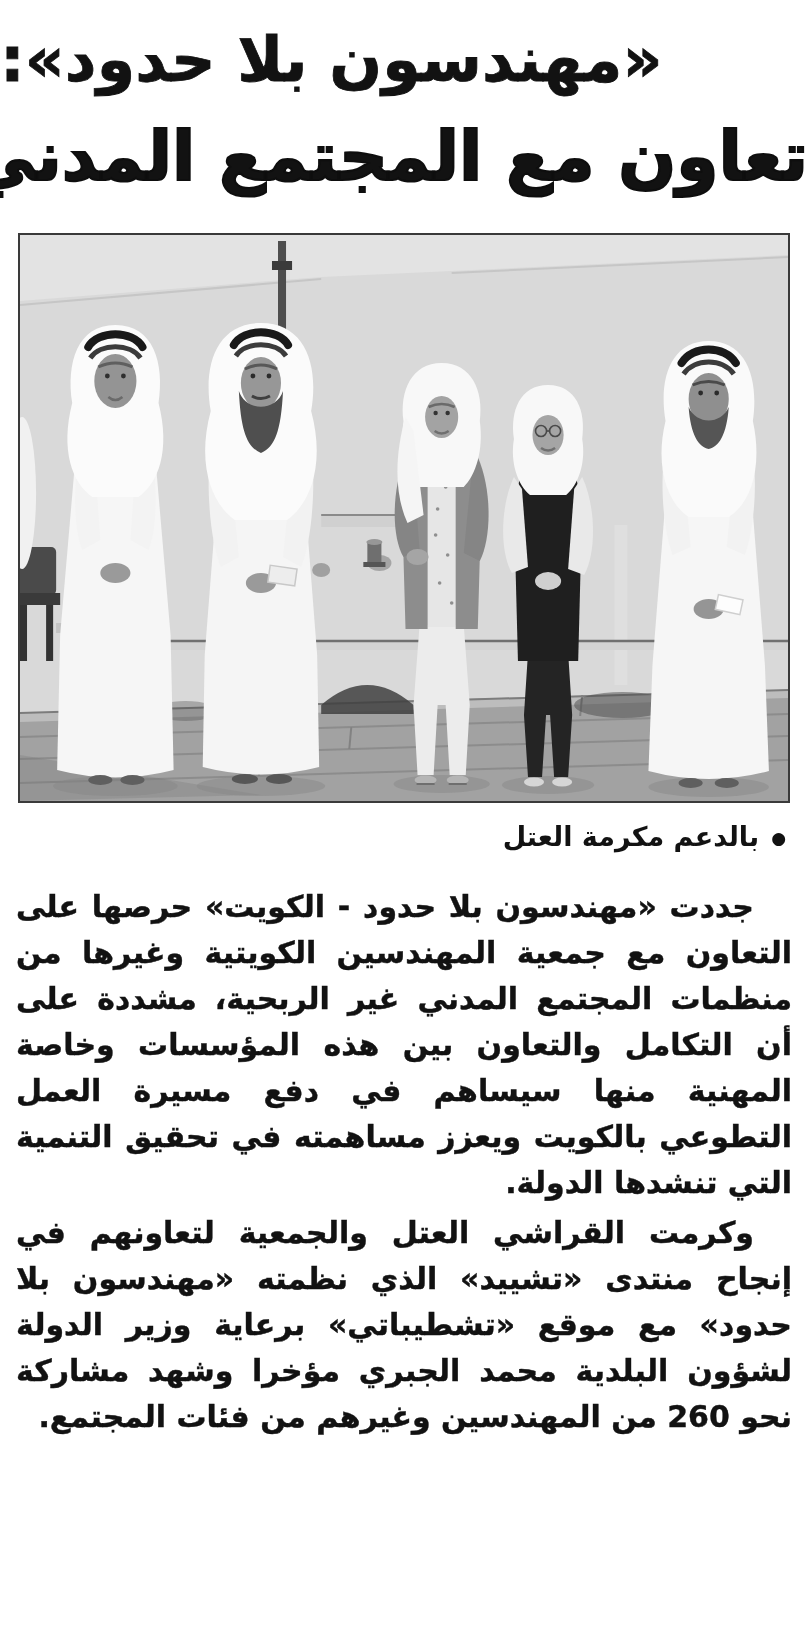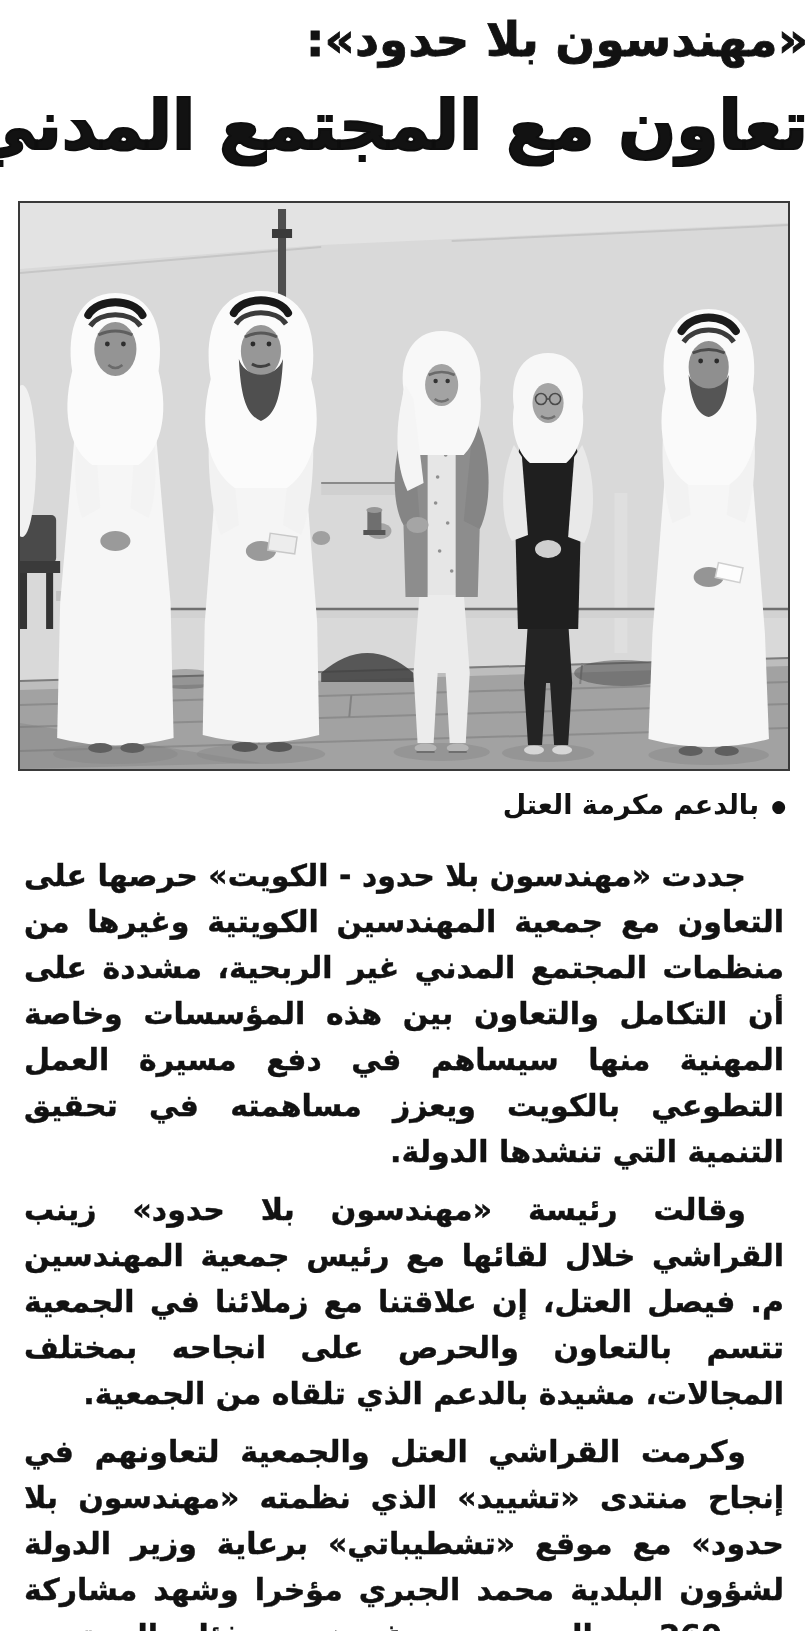--- a/index.html
+++ b/index.html
@@ -6,24 +6,24 @@
   .page{
     position:relative;
     width:808px;height:1631px;
     background:#ffffff;
     font-family:"DejaVu Sans","Liberation Sans",sans-serif;
     color:#121212;
     direction:rtl;
     overflow:hidden;
   }
   .kicker{
-    text-align:right;
-    font-size:47px;
-    font-weight:bold;
-    padding-top:4px;
+    text-align:left;
+    font-size:62px;
+    font-weight:bold;
+    padding-top:12px;
     line-height:1.55;
     -webkit-text-stroke:0.8px #121212;
     white-space:nowrap;
   }
   .headline{
     text-align:center;
     font-size:68px;
     font-weight:bold;
     line-height:1.45;
     margin-top:2px;
@@ -51,21 +51,21 @@
   .bullet{font-size:17px;line-height:1;transform:translateY(2px);}
   .article{
     margin:30px 12px 0 12px;
     font-size:30px;
     font-weight:bold;
     line-height:46px;
     text-align:justify;
     text-justify:inter-word;
     -webkit-text-stroke:0.4px #121212;
   }
-  .article p{margin:12px;text-indent:38px;}
+  .article p{margin:4px;text-indent:38px;}
 </style>
 </head>
 <body>
 
 <div class="page">
 
   <div class="kicker">«مهندسون بلا حدود»:</div>
 
   <h1 class="headline" style="margin:0;padding-left:20px;">تعاون مع المجتمع المدني</h1>
 
@@ -239,17 +239,16 @@
 
   <div class="caption-row">
     <div class="caption-right">
       <span class="bullet">●</span>
       <span>بالدعم مكرمة العتل</span>
     </div>
   </div>
 
   <div class="article">
     <p>جددت «مهندسون بلا حدود - الكويت» حرصها على التعاون مع جمعية المهندسين الكويتية وغيرها من منظمات المجتمع المدني غير الربحية، مشددة على أن التكامل والتعاون بين هذه المؤسسات وخاصة المهنية منها سيساهم في دفع مسيرة العمل التطوعي بالكويت ويعزز مساهمته في تحقيق التنمية التي تنشدها الدولة.</p>
-    <p>وقالت رئيسة «مهندسون بلا حدود» زينب القراشي خلال لقائها مع رئيس جمعية المهندسين م. فيصل العتل، إن علاقتنا مع زملائنا في الجمعية تتسم بالتعاون والحرص على انجاحه بمختلف المجالات، مشيدة بالدعم الذي تلقاه من الجمعية.</p>
     <p>وكرمت القراشي العتل والجمعية لتعاونهم في إنجاح منتدى «تشييد» الذي نظمته «مهندسون بلا حدود» مع موقع «تشطيباتي» برعاية وزير الدولة لشؤون البلدية محمد الجبري مؤخرا وشهد مشاركة نحو 260 من المهندسين وغيرهم من فئات المجتمع.</p>
   </div>
 
 </div>
 
 </body></html>

